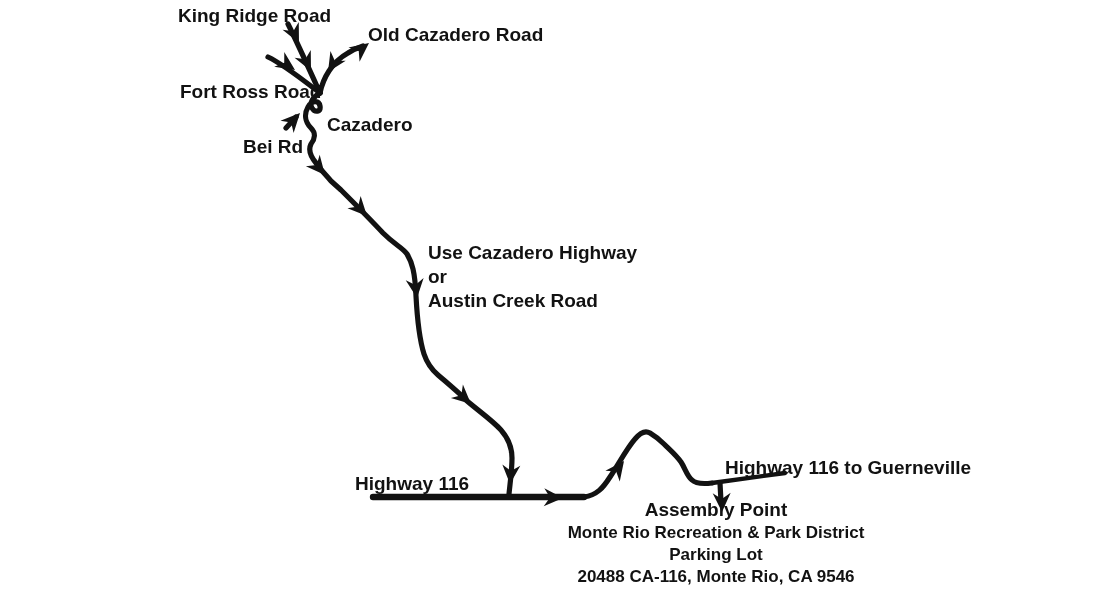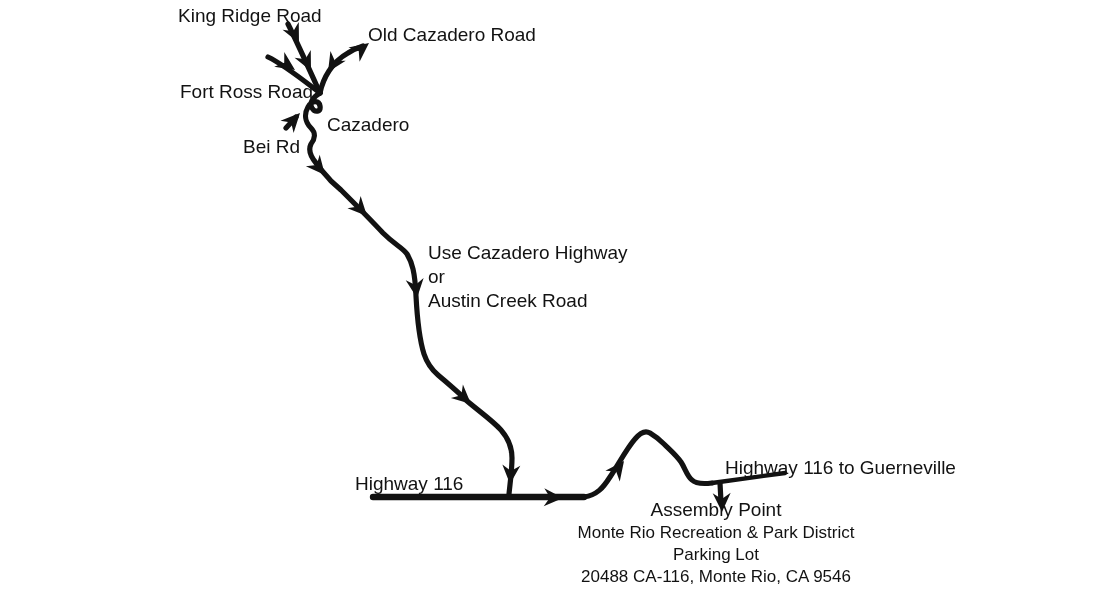--- a/index.html
+++ b/index.html
@@ -3,21 +3,21 @@
 <meta charset="utf-8">
 <style>
   :root { --ink: #121212; --bg: #ffffff; }
   html, body {
     margin: 0; padding: 0;
     background: var(--bg);
     width: 1120px; height: 600px;
     overflow: hidden;
     font-family: "Liberation Sans", sans-serif;
   }
-  .map-stage { position: relative; width: 952px; height: 600px; background: var(--bg); }
+  .map-stage { position: relative; width: 952px; height: 600px; background: var(--bg); font-weight: bold; }
   svg { display: block; }
   .road {
     stroke: var(--ink);
     fill: none;
     stroke-width: 5.2px;
     stroke-linecap: round;
     stroke-linejoin: round;
   }
   .road.thick { stroke-width: 6.4px; }
   .road.thin  { stroke-width: 4.4px; }

